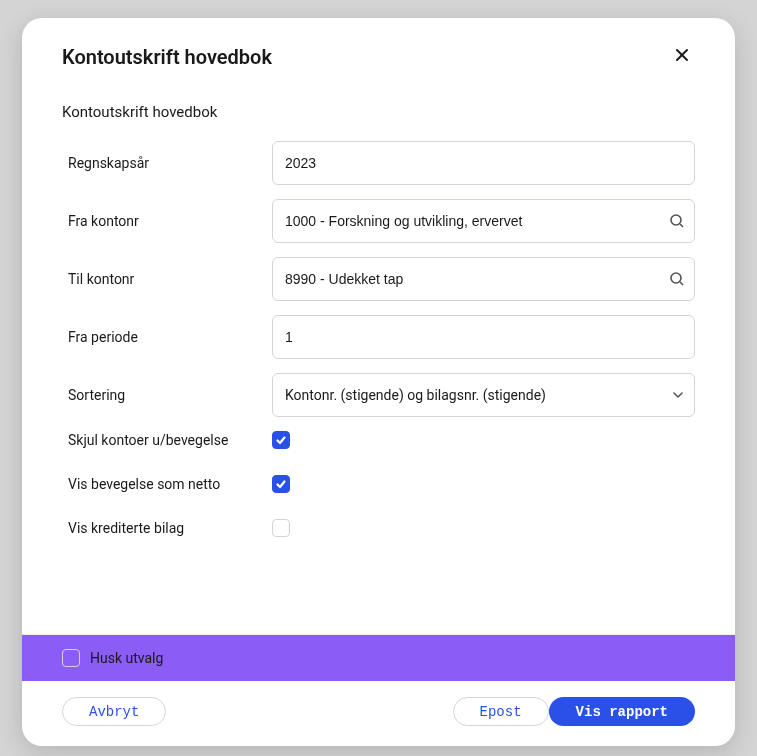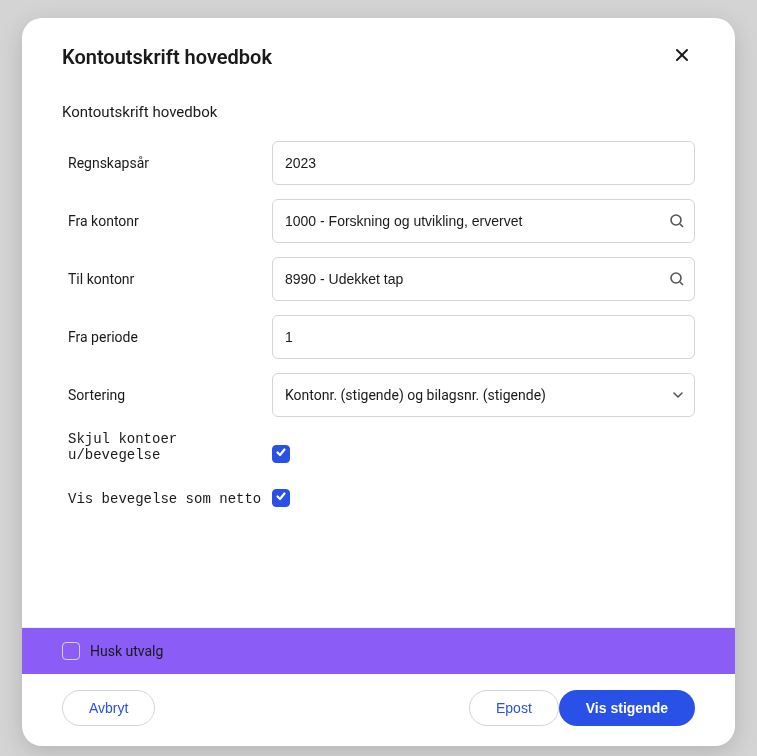--- a/index.html
+++ b/index.html
@@ -100,24 +100,23 @@
       align-items: center;
       pointer-events: none;
     }
     .form-select {
       appearance: none;
       padding-right: 36px;
       cursor: pointer;
     }
     .checkbox-row {
       display: flex;
-      align-items: flex-end;
+      align-items: center;
       margin-bottom: 26px;
       padding-left: 6px;
-      font-family: Liberation Mono, monospace;
     }
     .checkbox-label {
       width: 204px;
       font-size: 14px;
       color: #1a1a1a;
     }
     .checkbox {
       width: 18px;
       height: 18px;
       border-radius: 4px;
@@ -149,30 +148,31 @@
       padding: 16px 40px 20px 40px;
       display: flex;
       justify-content: space-between;
       align-items: center;
     }
     .action-right {
       display: flex;
       align-items: flex-end;
     }
     .btn {
-      height: 36px;
+      height: 29px;
       border-radius: 20px;
       padding: 0 26px;
       font-size: 14px;
       font-weight: 500;
       cursor: pointer;
       display: flex;
       align-items: center;
       justify-content: center;
       border: 1px solid transparent;
+      font-family: Liberation Mono, monospace;
     }
     .btn-outline {
       background: #fff;
       border-color: #d1d5db;
       color: #2951e8;
     }
     .btn-primary {
       background: #2951e8;
       color: #fff;
       font-weight: 600;
@@ -269,28 +269,32 @@
       <div class="checkbox-label">Vis bevegelse som netto</div>
       <div class="checkbox checked">
         <span>
           <svg width="12" height="12" viewBox="0 0 12 12" fill="none" stroke="#fff" stroke-width="2.2" stroke-linecap="round" stroke-linejoin="round">
               <polyline points="2.5 6.5 5 9 9.5 3.5"></polyline>
             </svg>
         </span>
       </div>
     </div>
 
+    <div class="checkbox-row" style="margin-bottom:10px;">
+      <div class="checkbox-label">Vis krediterte bilag</div>
+      <div class="checkbox"></div>
+    </div>
   </div>
 
   <div class="modal-footer">
     <div class="husk-row">
       <div class="checkbox"></div>
       <div class="husk-label">Husk utvalg</div>
     </div>
     <div class="action-row">
       <button class="btn btn-outline">Avbryt</button>
       <div class="action-right">
         <button class="btn btn-outline">Epost</button>
-        <button class="btn btn-primary">Vis stigende</button>
+        <button class="btn btn-primary">Vis rapport</button>
       </div>
     </div>
   </div>
 </div>
 
 </body></html>

